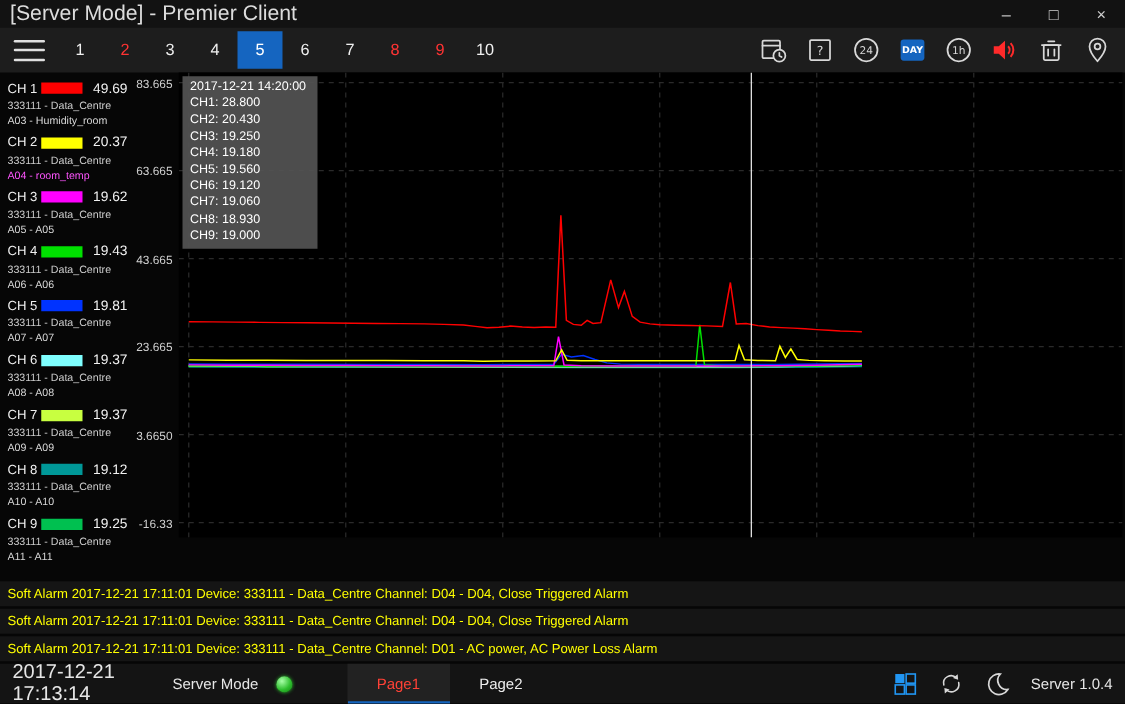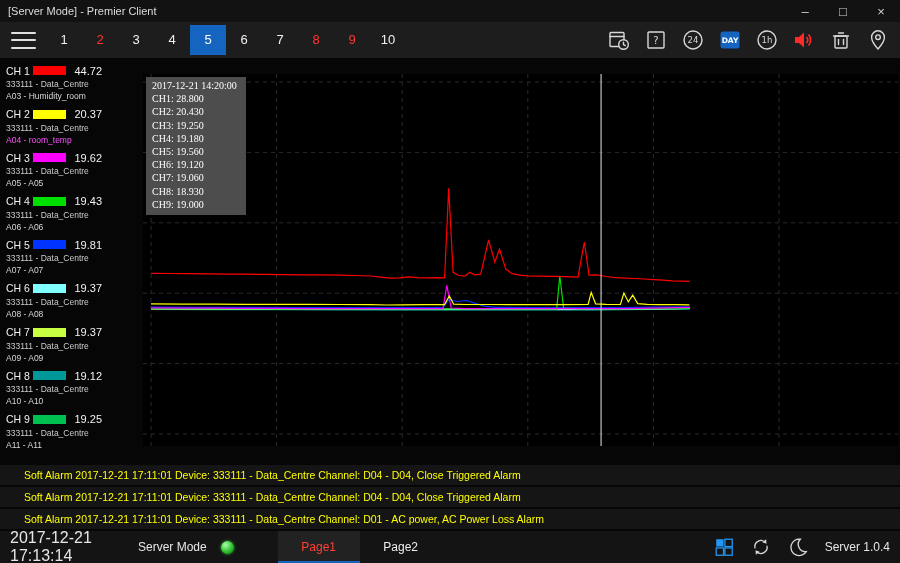--- a/index.html
+++ b/index.html
@@ -1,21 +1,21 @@
 <!DOCTYPE html>
 <html><head>
 <meta charset="utf-8">
 <style>
   html,body{margin:0;padding:0;background:#000;}
   .app{position:relative;width:900px;height:563px;background:#060606;overflow:hidden;
        font-family:"Liberation Sans","DejaVu Sans",sans-serif;color:#e6e6e6;}
 
   
   .titlebar{position:absolute;top:0;left:0;right:0;height:22px;background:#121212;display:flex;align-items:center;}
-  .title{font-size:11px;color:#dcdcdc;padding-left:8px;}
+  .title{font-size:17px;color:#dcdcdc;padding-left:8px;}
   .win-controls{margin-left:auto;display:flex;height:100%;}
   .win-btn{width:38px;height:100%;display:flex;align-items:center;justify-content:center;font-size:13px;color:#cfcfcf;cursor:default;}
 
   
   .toolbar{position:absolute;top:22px;left:0;right:0;height:36px;background:#1d1d1d;display:flex;align-items:center;padding:0 8px;box-sizing:border-box;}
   .hamburger{width:25px;height:17px;display:flex;flex-direction:column;justify-content:space-between;margin:0 10px 0 3px;cursor:pointer;}
   .hamburger i{display:block;height:2px;background:#e0e0e0;border-radius:1px;}
   .pages{display:flex;align-items:center;}
   .page-btn{width:36px;height:30px;line-height:30px;text-align:center;font-size:13px;color:#f0f0f0;cursor:pointer;}
   .toolbar-icons{margin-left:auto;display:flex;align-items:center;gap:13px;padding-right:2px;}
@@ -28,30 +28,30 @@
   .ch-row1{display:flex;align-items:center;height:15px;}
   .ch-name{font-size:10.5px;width:27px;color:#f0f0f0;}
   .swatch{width:33px;height:9px;}
   .ch-value{margin-left:auto;font-size:11px;color:#f2f2f2;}
   .ch-sub{font-size:8.5px;color:#cccccc;line-height:12px;white-space:nowrap;overflow:hidden;}
 
   
   .chart-region{position:absolute;top:58px;left:105px;width:795px;height:404px;}
   .y-axis{position:absolute;left:0;top:2px;width:36px;height:372px;}
   .y-label{position:absolute;right:3px;font-size:9.5px;color:#cfcfcf;}
-  .plot{position:absolute;left:38px;top:16px;width:755px;height:372px;background:#000;font-family:Liberation Serif, serif;}
+  .plot{position:absolute;left:38px;top:0;width:755px;height:372px;background:#000;}
   .plot svg{position:absolute;left:0;top:0;}
   .x-axis{position:absolute;left:38px;top:376px;width:755px;height:16px;}
   .x-label{position:absolute;top:2px;transform:translateX(-50%);font-size:10px;color:#d5d5d5;}
   .tooltip{position:absolute;left:3px;top:3px;background:rgba(84,84,84,0.92);padding:2px 9px 4px 6px;z-index:5;}
   .tt-row{font-size:10px;line-height:13.2px;color:#ffffff;white-space:nowrap;}
 
   
   .alarm-area{position:absolute;top:462px;left:0;width:900px;height:69px;padding-top:3px;box-sizing:border-box;}
-  .alarm-row{height:19.5px;margin-bottom:2.5px;background:#151515;display:flex;align-items:center;padding-left:24px;font-size:10.5px;cursor:pointer;}
+  .alarm-row{height:19.5px;margin-bottom:2.5px;background:#151515;display:flex;align-items:center;padding-left:6px;font-size:10.5px;cursor:pointer;}
 
   
   .statusbar{position:absolute;bottom:0;left:0;width:900px;height:32px;background:#141414;display:flex;align-items:center;box-sizing:border-box;}
   .sb-time{font-size:16px;padding-left:10px;width:128px;}
   .sb-mode{font-size:12px;}
   .led{width:13px;height:13px;border-radius:50%;margin-left:14px;
        background:radial-gradient(circle at 35% 30%,#a8ffa8,#2fbf2f 55%,#0e7a0e);box-shadow:0 0 3px #2fbf2f;}
   .tabs{display:flex;height:100%;margin-left:44px;}
   .tab{width:82px;display:flex;align-items:center;justify-content:center;font-size:12px;color:#ededed;cursor:pointer;}
   .tab.selected{background:#222222;}
@@ -147,21 +147,21 @@
           </svg>
         </div>
       </div>
   </div>
 
   <div class="sidebar">
       <div class="channel">
         <div class="ch-row1">
           <span class="ch-name">CH 1</span>
           <span class="swatch" style="background: rgb(255, 0, 0);"></span>
-          <span class="ch-value">44.72</span>
+          <span class="ch-value">49.69</span>
         </div>
         <div class="ch-sub">333111 - Data_Centre</div>
         <div class="ch-sub" style="color: rgb(216, 216, 216);">A03 - Humidity_room</div>
       </div>
       <div class="channel">
         <div class="ch-row1">
           <span class="ch-name">CH 2</span>
           <span class="swatch" style="background: rgb(255, 255, 0);"></span>
           <span class="ch-value">20.37</span>
         </div>
@@ -227,20 +227,28 @@
           <span class="ch-name">CH 9</span>
           <span class="swatch" style="background: rgb(0, 192, 80);"></span>
           <span class="ch-value">19.25</span>
         </div>
         <div class="ch-sub">333111 - Data_Centre</div>
         <div class="ch-sub" style="color: rgb(216, 216, 216);">A11 - A11</div>
       </div>
     </div>
 
   <div class="chart-region">
+    <div class="y-axis">
+        <span class="y-label" style="top: 2px;">83.665</span>
+        <span class="y-label" style="top: 72.4px;">63.665</span>
+        <span class="y-label" style="top: 142.8px;">43.665</span>
+        <span class="y-label" style="top: 213.2px;">23.665</span>
+        <span class="y-label" style="top: 283.6px;">3.6650</span>
+        <span class="y-label" style="top: 354px;">-16.33</span>
+      </div>
     <div class="plot">
         <svg viewBox="0 0 755 372" width="755" height="372">
           <line x1="0" x2="755" y1="8" y2="8" stroke="#2a2a2a" stroke-dasharray="4 4"></line>
           <line x1="0" x2="755" y1="78.40000000000002" y2="78.40000000000002" stroke="#2a2a2a" stroke-dasharray="4 4"></line>
           <line x1="0" x2="755" y1="148.80000000000004" y2="148.80000000000004" stroke="#2a2a2a" stroke-dasharray="4 4"></line>
           <line x1="0" x2="755" y1="219.20000000000002" y2="219.20000000000002" stroke="#2a2a2a" stroke-dasharray="4 4"></line>
           <line x1="0" x2="755" y1="289.6" y2="289.6" stroke="#2a2a2a" stroke-dasharray="4 4"></line>
           <line x1="0" x2="755" y1="360" y2="360" stroke="#2a2a2a" stroke-dasharray="4 4"></line>
           <line x1="8" x2="8" y1="0" y2="372" stroke="#2a2a2a" stroke-dasharray="4 4"></line>
           <line x1="133.6" x2="133.6" y1="0" y2="372" stroke="#2a2a2a" stroke-dasharray="4 4"></line>

